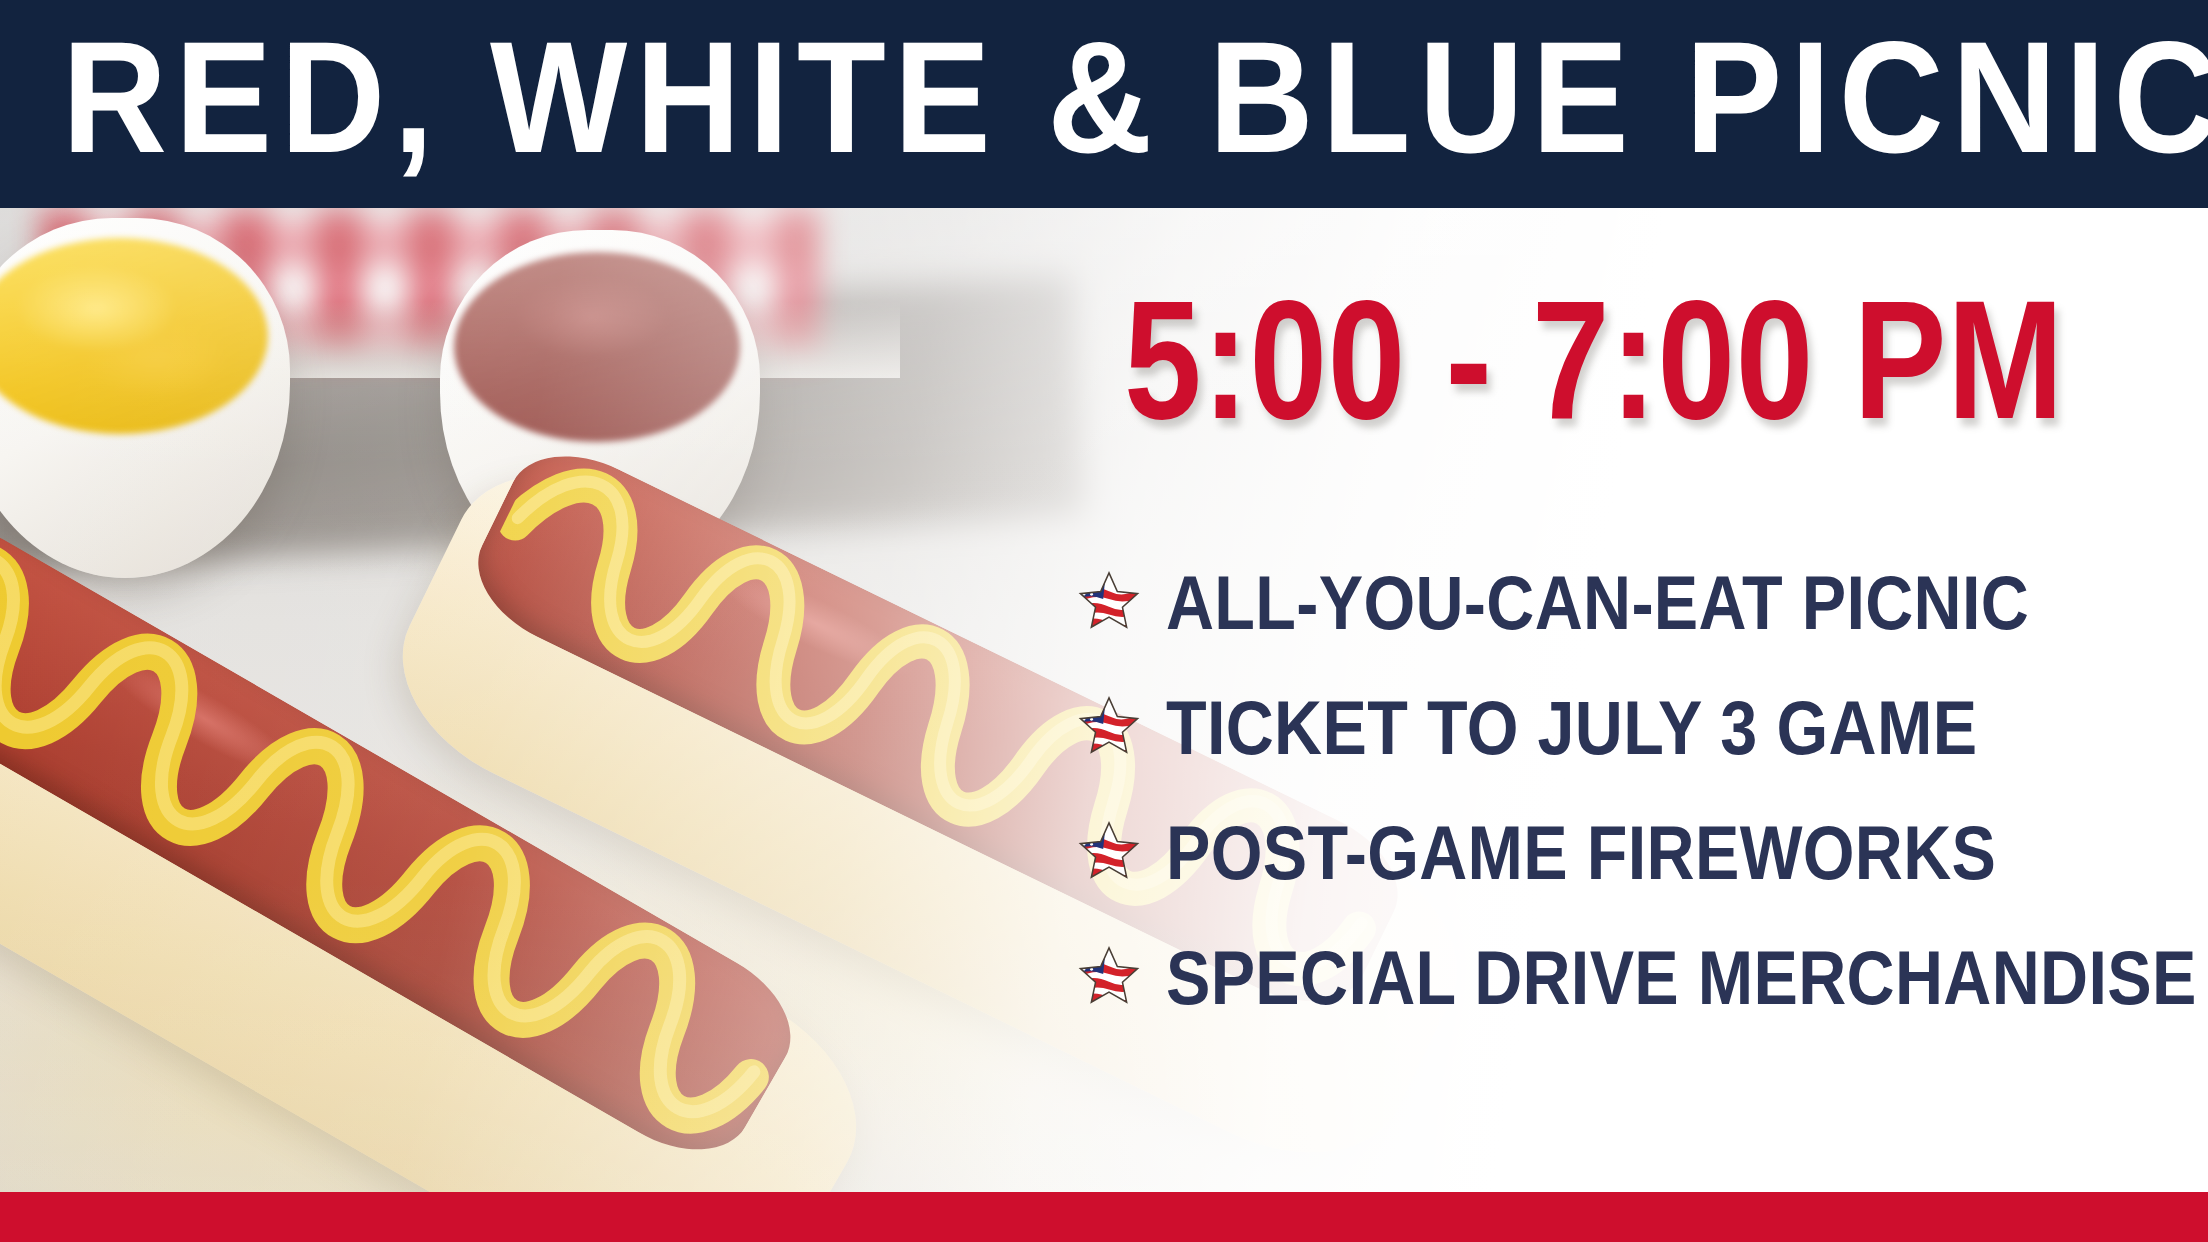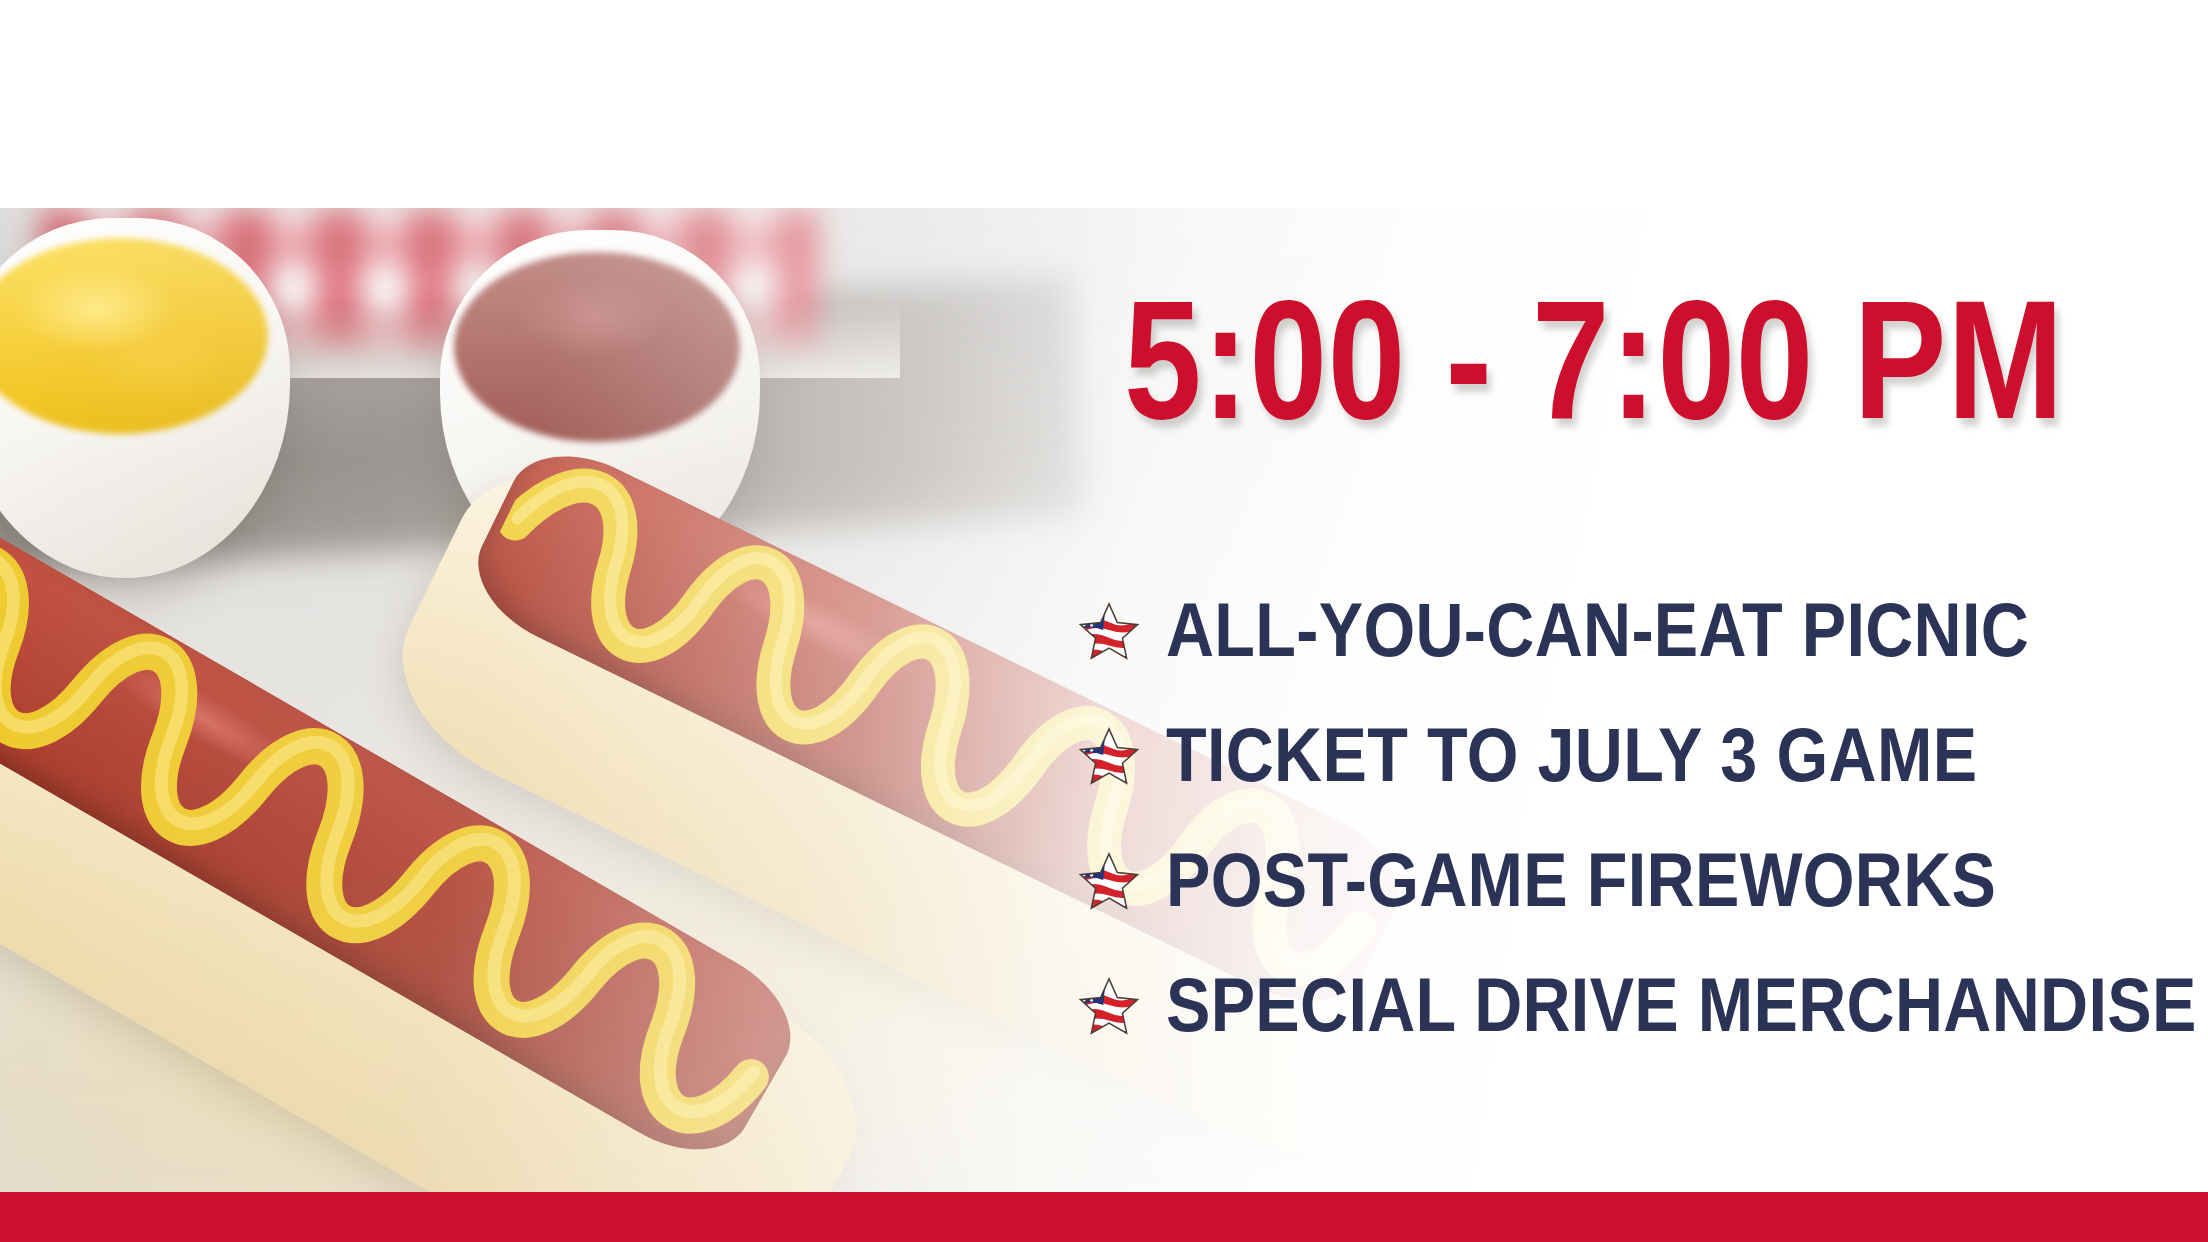--- a/index.html
+++ b/index.html
@@ -224,21 +224,21 @@
   #bullet-list {
     position: absolute;
     left: 1078px;
     top: 540px;
     width: 1120px;
   }
   .bullet-row {
     position: relative;
     height: 125px;
     display: flex;
-    align-items: flex-end;
+    align-items: center;
   }
   .bullet-star {
     flex: 0 0 auto;
     width: 62px;
     height: 62px;
     margin-right: 26px;
     position: relative;
     top: -2px;
   }
   .bullet-star svg { display: block; width: 62px; height: 62px; }
@@ -262,20 +262,23 @@
     width: 2208px;
     height: 50px;
     background: #CE0E2D;
   }
 </style>
 </head>
 <body>
 
 <div id="banner">
 
+  <div id="header-bar">
+    <div id="header-title">RED, WHITE &amp; BLUE PICNIC</div>
+  </div>
 
   <div id="photo-area">
 
     <div class="photo-backdrop"></div>
     <div class="board"></div>
     <div class="cloth"></div>
     <div class="cloth-fade"></div>
 
     <div class="bowl" id="bowl-mustard">
       <div class="fill"></div>

